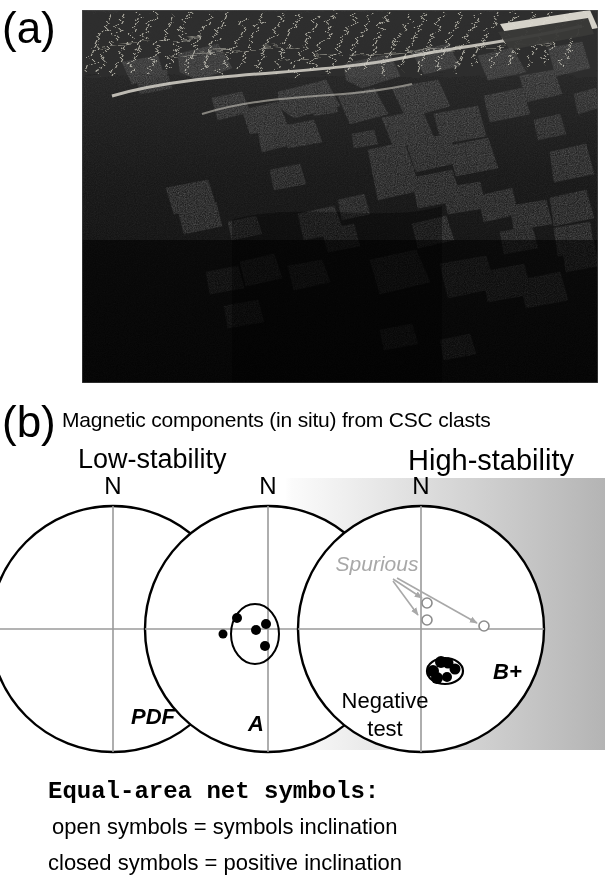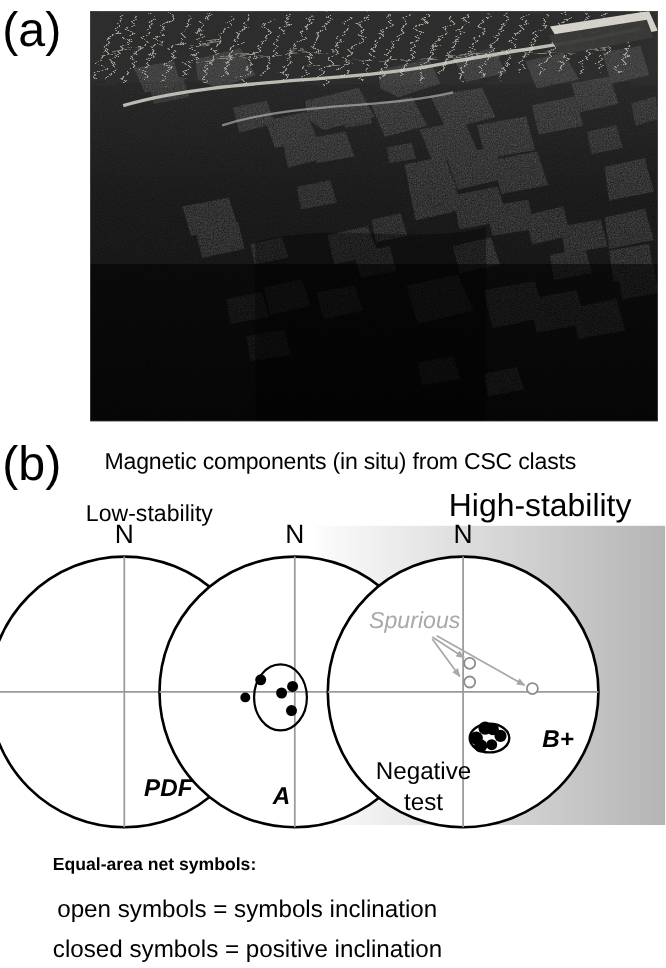--- a/index.html
+++ b/index.html
@@ -18,40 +18,40 @@
   #photo-frame{
     position:absolute;left:82px;top:10px;width:516px;height:373px;
     background:#0d0d0d;overflow:hidden;
   }
   #photo-frame svg{display:block;}
 
   
   #caption-main{
     position:absolute;left:62px;top:408px;font-size:21px;letter-spacing:-0.2px;
     white-space:nowrap;
-    margin-left:33px;
   }
   #label-low{
-    position:absolute;left:78px;top:456px;font-size:21px;white-space:nowrap;
+    position:absolute;left:78px;top:444px;font-size:27px;white-space:nowrap;
   }
   #label-high{
     position:absolute;left:408px;top:444px;font-size:29px;white-space:nowrap;
   }
   #stereo-area{
     position:absolute;left:0px;top:472px;width:605px;height:290px;
   }
   #stereo-area svg{display:block;}
 
   
   #legend{
     position:absolute;left:0;top:778px;width:605px;
   }
   #legend-title{
-    position:absolute;left:48px;top:0px;font-size:16px;font-weight:bold;
+    position:absolute;left:48px;top:0px;font-size:24px;font-weight:bold;
     white-space:nowrap;
+    font-family:Liberation Mono, monospace;
   }
   #legend-open{
     position:absolute;left:52px;top:36px;font-size:22px;white-space:nowrap;
   }
   #legend-closed{
     position:absolute;left:48px;top:72px;font-size:22px;white-space:nowrap;
   }
   .nlabel{font-size:24px;}
   .netname{font-size:22px;font-weight:bold;font-style:italic;}
   .spurious{font-size:21px;font-style:italic;fill:#a8a8a8;}

